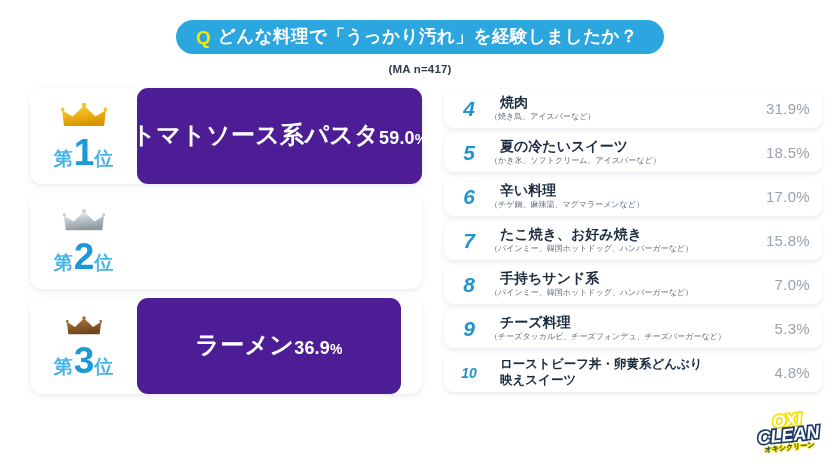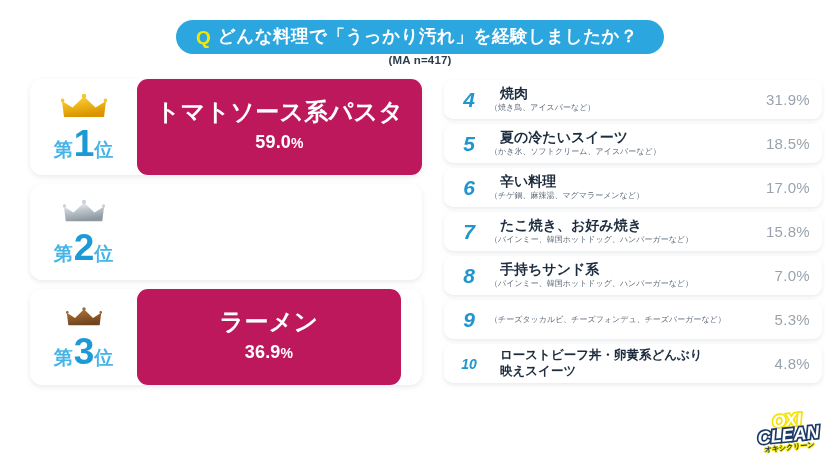--- a/index.html
+++ b/index.html
@@ -43,20 +43,21 @@
   }
   .q-text {
     color: #ffffff;
     font-size: 17.5px;
     font-weight: bold;
     letter-spacing: 0.5px;
     line-height: 1;
     white-space: nowrap;
   }
   .sample-size {
+    margin-top: 9px;
     font-size: 11.5px;
     font-weight: bold;
     color: #2e3d4d;
     letter-spacing: 0.2px;
   }
 
   
   .body-zone {
     display: flex;
     padding: 13px 18px 0 30px;
@@ -114,24 +115,24 @@
   }
   .rank-num {
     font-size: 37px;
     font-weight: bold;
     color: #1b9ad6;
     margin: 0 1px;
     letter-spacing: -1px;
   }
   .rank-bar {
     flex: 1;
-    background: #be185d;
+    background: #4c1d95;
     border-radius: 11px;
     display: flex;
-    flex-direction: column;
+    flex-direction: row;
     align-items: center;
     justify-content: center;
     color: #ffffff;
     padding: 4px 16px 6px;
     box-sizing: border-box;
   }
   .bar-name {
     font-size: 24px;
     font-weight: bold;
     line-height: 1.1;
@@ -364,20 +365,21 @@
       <div class="list-texts">
         <div class="list-name">手持ちサンド系</div>
         <div class="list-sub">（バインミー、韓国ホットドッグ、ハンバーガーなど）</div>
       </div>
       <div class="list-pct">7.0%</div>
     </div>
 
     <div class="list-row">
       <div class="list-num">9</div>
       <div class="list-texts">
+        <div class="list-name">チーズ料理</div>
         <div class="list-sub">（チーズタッカルビ、チーズフォンデュ、チーズバーガーなど）</div>
       </div>
       <div class="list-pct">5.3%</div>
     </div>
 
     <div class="list-row two-line">
       <div class="list-num wide">10</div>
       <div class="list-texts">
         <div class="list-name">ローストビーフ丼・卵黄系どんぶり<br>映えスイーツ</div>
       </div>

